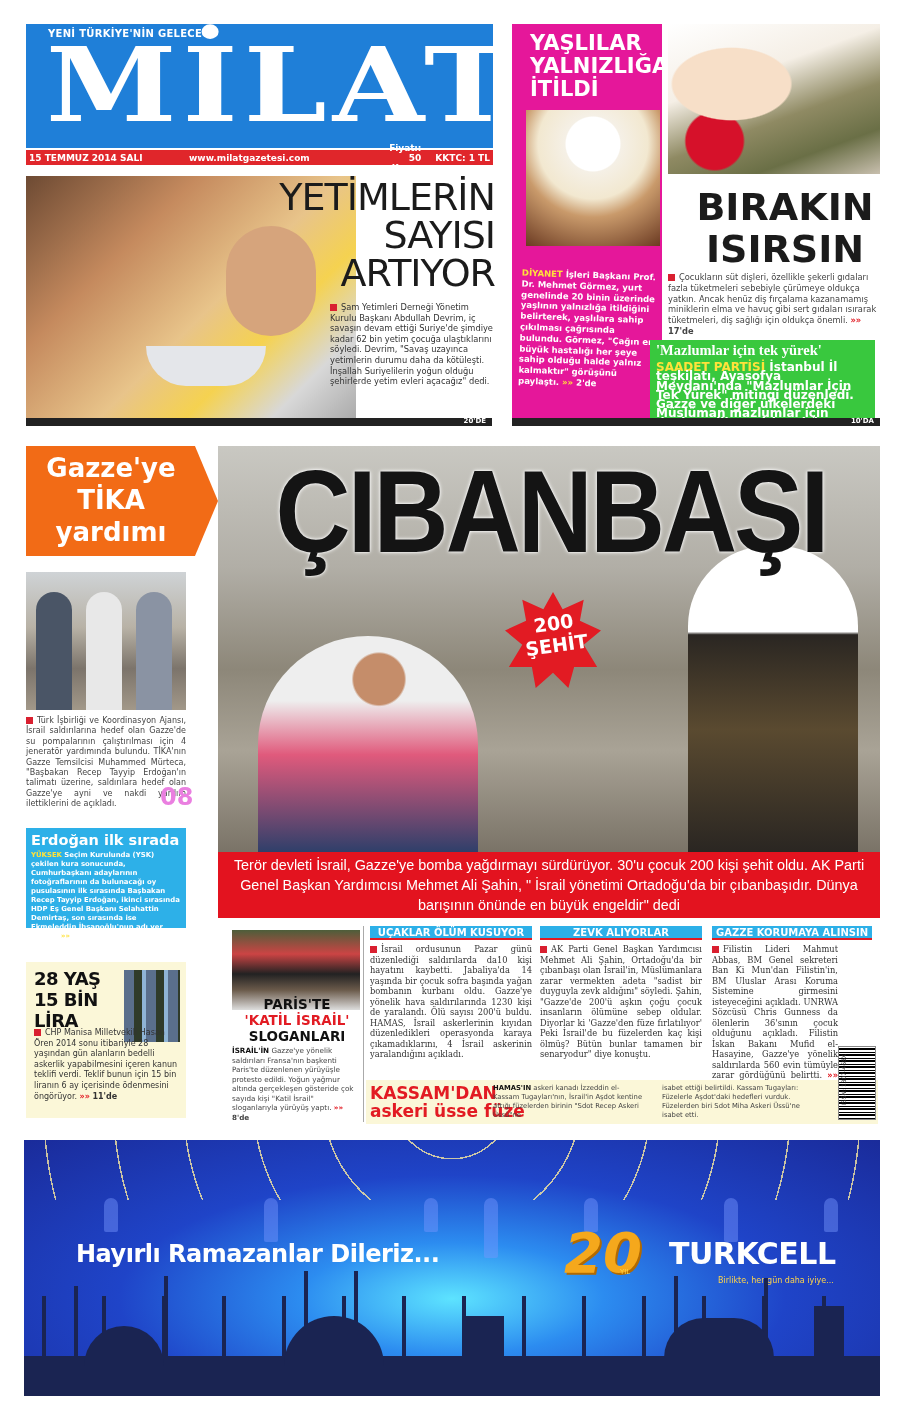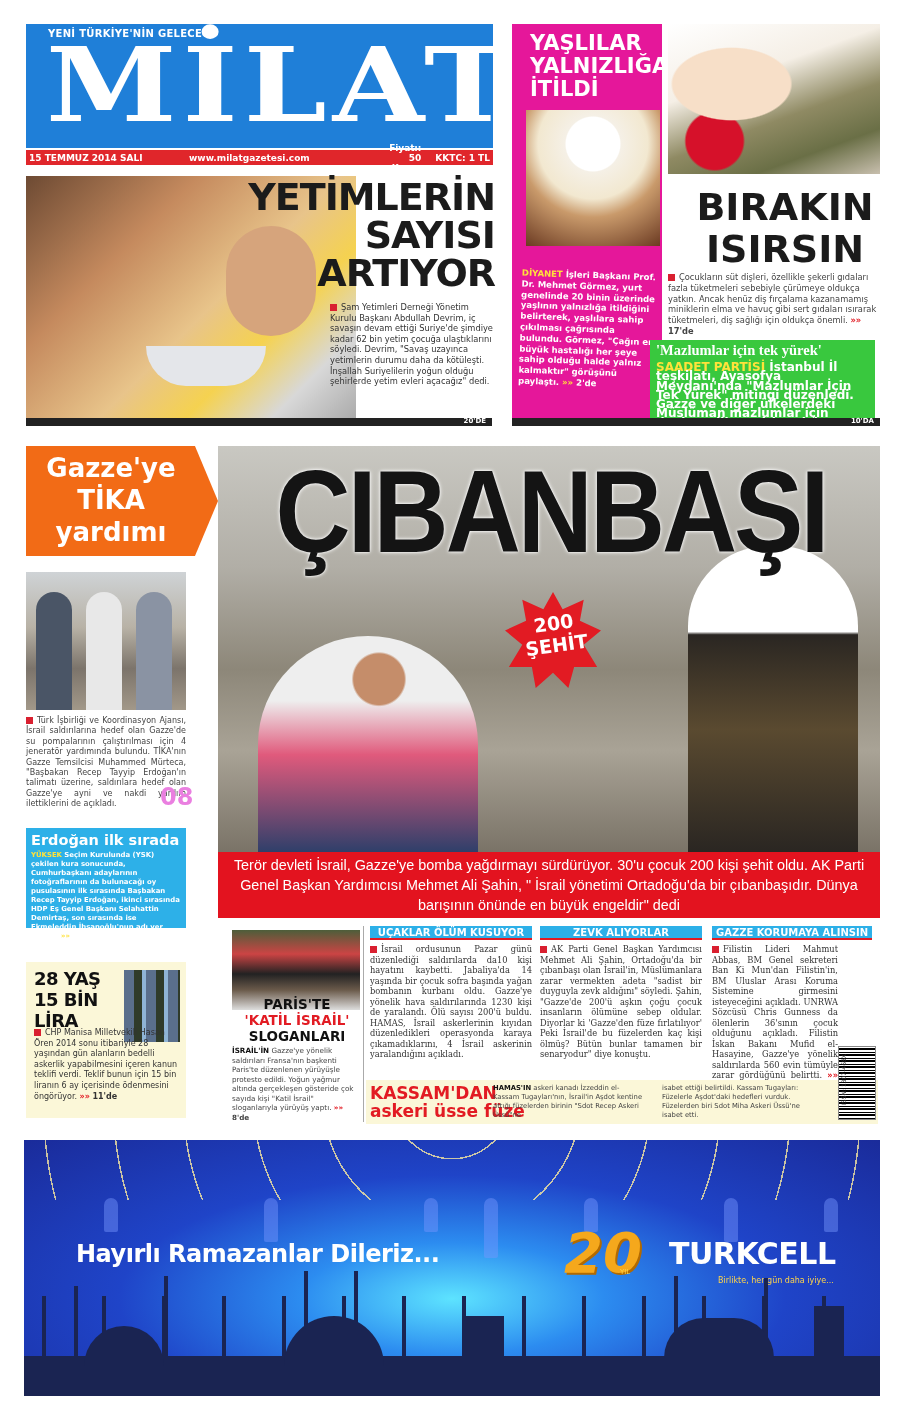--- a/index.html
+++ b/index.html
@@ -13,21 +13,21 @@
   .dateline { left: 26px; top: 150px; width: 467px; height: 15px; background: #e0262b; color: #fff; font-size: 9px; font-weight: bold; display: flex; align-items: center; padding: 0 3px; }
   .dateline .d1 { width: 160px; }
   .dateline .d2 { width: 190px; }
   .dateline .d3 { flex: 1; text-align: right; }
   .dateline .d4 { margin-left: 14px; }
 
   
   .photo-orphans { left: 26px; top: 176px; width: 330px; height: 244px; background: linear-gradient(135deg, #6d4a33 0%, #c58a5e 30%, #e8c48a 55%, #f5d250 70%, #d8d8d8 85%, #aaa 100%); }
   .photo-orphans .bowl { position: absolute; left: 120px; top: 170px; width: 120px; height: 40px; border-radius: 0 0 60px 60px; background: #e4e6ea; }
   .photo-orphans .child { position: absolute; left: 200px; top: 50px; width: 90px; height: 110px; border-radius: 45px; background: #d6a47c; }
-  .h-yetim { left: 240px; top: 178px; width: 255px; text-align: right; font-weight: bold; font-size: 38px; line-height: 38px; color: #1b1b1b; letter-spacing: -1px; }
+  .h-yetim { left: 240px; top: 178px; width: 255px; text-align: right; font-weight: normal; font-size: 38px; line-height: 38px; color: #1b1b1b; letter-spacing: -1px; }
   .body-yetim { left: 330px; top: 302px; width: 168px; font-size: 8.3px; line-height: 10.6px; color: #333; }
   .bullet { display: inline-block; width: 7px; height: 7px; background: #d92030; margin-right: 4px; vertical-align: middle; }
   .refbar-1 { left: 26px; top: 418px; width: 466px; height: 8px; background: #222; }
   .ref { color: #fff; font-size: 7px; font-weight: bold; position: absolute; right: 6px; top: -1px; }
 
   
   .pink { left: 512px; top: 24px; width: 150px; height: 398px; background: #e5179a; }
   .pink-h { position: absolute; left: 18px; top: 8px; color: #fff; font-weight: bold; font-size: 21px; line-height: 23px; }
   .pink-photo { position: absolute; left: 14px; top: 86px; width: 134px; height: 136px; background: radial-gradient(circle at 50% 25%, #fff 0 22%, #f5f0e6 23%, #f2e8d0 45%, #c99a6b 60%, #6b3a22 100%); }
   .pink-body { position: absolute; left: 8px; top: 246px; width: 138px; color: #fff; font-size: 8.5px; line-height: 10.8px; font-weight: bold; transform: rotate(2deg); }

